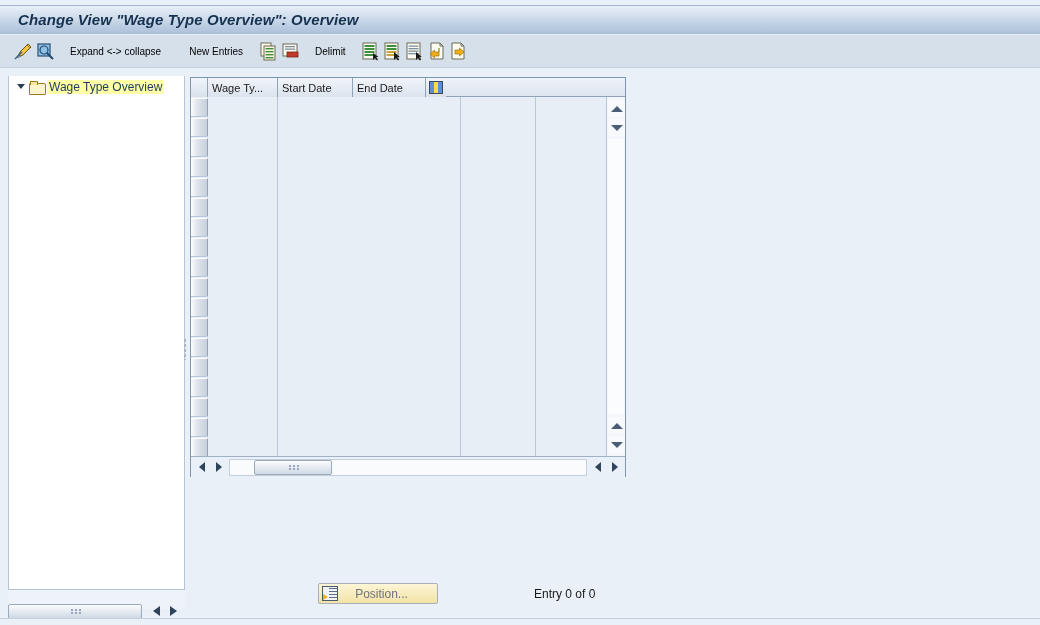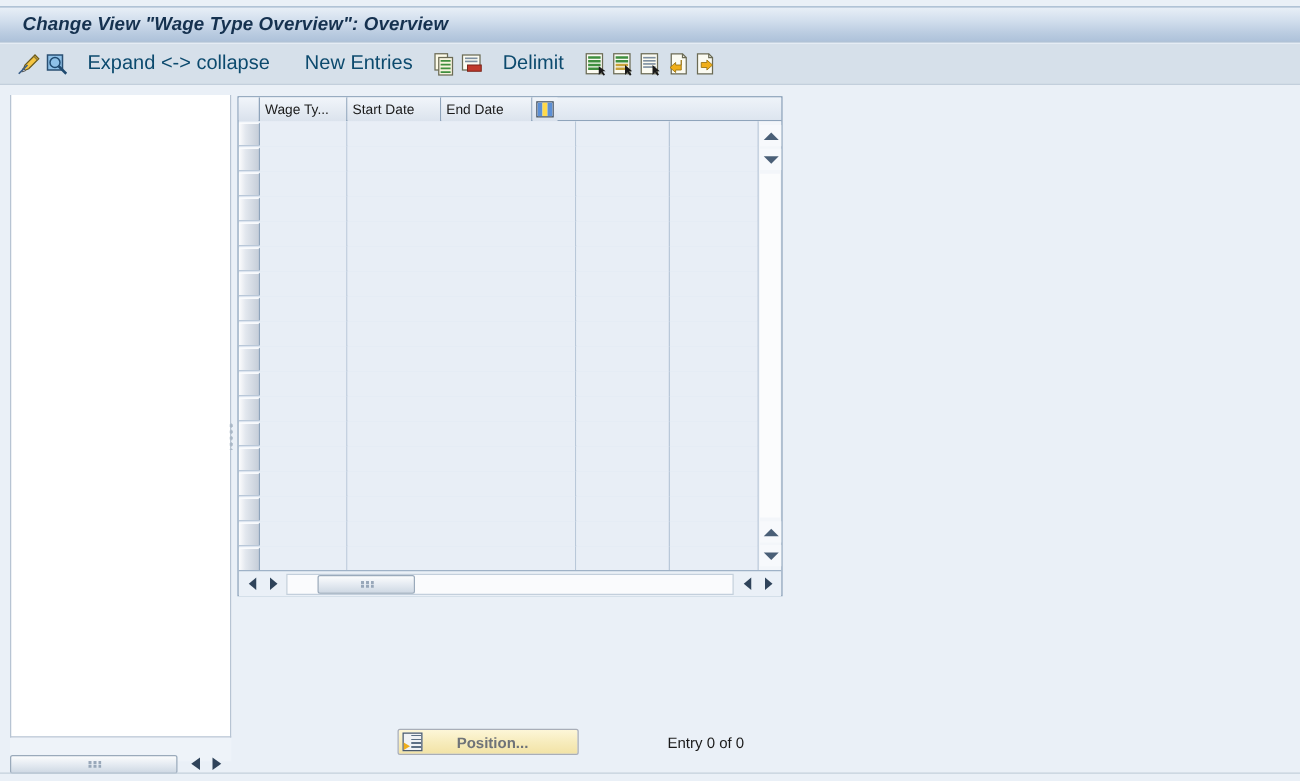--- a/index.html
+++ b/index.html
@@ -47,22 +47,22 @@
     gap: 0px;
   }
   .tb-icon {
     width: 22px; height: 22px;
     display: inline-flex; align-items: center; justify-content: center;
     position: relative;
     cursor: pointer;
     flex: 0 0 auto;
   }
   .tb-label {
-    font-size: 16px;
-    color: #0c4a6e;
+    font-size: 10px;
+    color: #000000;
     white-space: nowrap;
     padding: 0 6px;
     cursor: pointer;
   }
   .tb-gap-s { width: 8px; flex: 0 0 auto; }
   .tb-gap-m { width: 16px; flex: 0 0 auto; }
 
   
   .watermark {
     position: absolute;
@@ -353,27 +353,26 @@
   .tri-left-s {
     width:0;height:0;border-top:5px solid transparent;border-bottom:5px solid transparent;border-right:6px solid #2f435a;
   }
   .tri-right-s {
     width:0;height:0;border-top:5px solid transparent;border-bottom:5px solid transparent;border-left:6px solid #2f435a;
   }
 
   
   .position-btn {
     position: absolute; left: 318px; top: 583px;
-    width: 145px; height: 21px;
+    width: 120px; height: 21px;
     background: linear-gradient(to bottom,#fdf6d8 0%,#f7ecbd 50%,#f2e3a6 100%);
     border: 1px solid #a9aeb8;
     border-radius: 2px;
     display: flex; align-items: center;
     cursor: pointer;
-    font-weight: bold;
   }
   .pb-icon {
     width: 16px; height: 15px;
     margin-left: 3px;
     border: 1px solid #4a5a6c;
     background: #f0f2f5;
     position: relative;
     flex: 0 0 auto;
   }
   .pb-icon::before {
@@ -526,20 +525,27 @@
         <path d="M12 1 V4 H15" fill="none" stroke="#6b6b55" stroke-width="1"></path>
         <path d="M6 8 L10.5 8 L10.5 6 L15 10 L10.5 14 L10.5 12 L6 12 Z" fill="#f0ae19" stroke="#9a7512" stroke-width="0.7"></path>
       </svg>
     </div>
   </div>
 
 
   <div class="sidebar">
     <div class="sb-tree">
 
+      <div class="tree-row selected sb-indent-1">
+        <span class="tr-toggle">
+            <span class="caret-down"></span>
+          </span>
+        <span class="folder-icon open"></span>
+        <span class="tr-label">Wage Type Overview</span>
+      </div>
 
 
     </div>
   </div>
 
   <div class="sb-hscroll">
     <div class="hs-thumb">
         <span class="grip"></span>
       </div>
     <div style="width:6px"></div>

